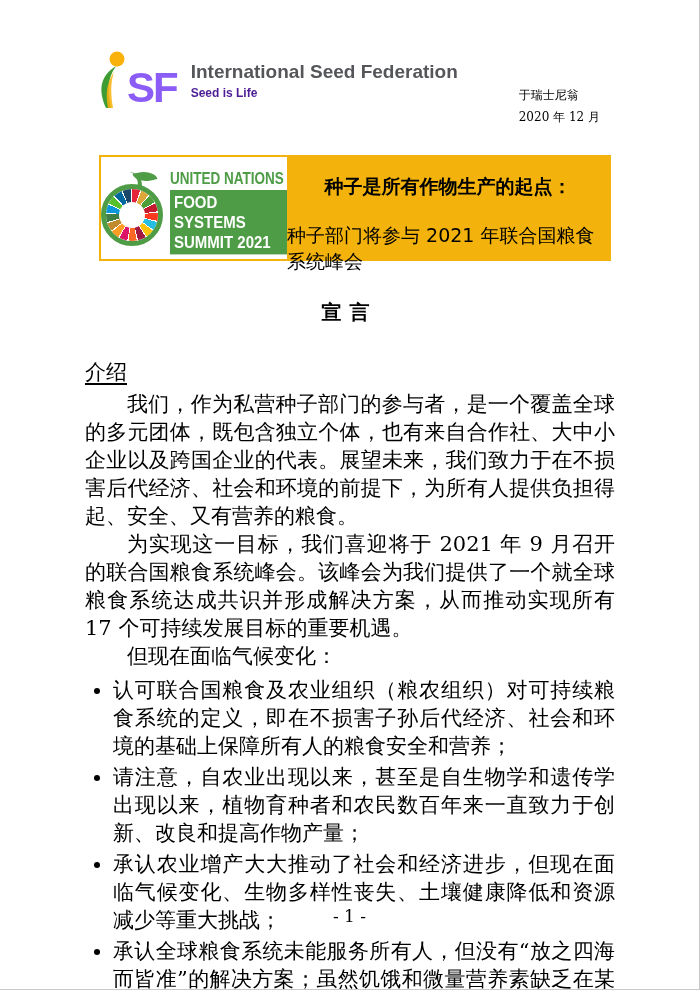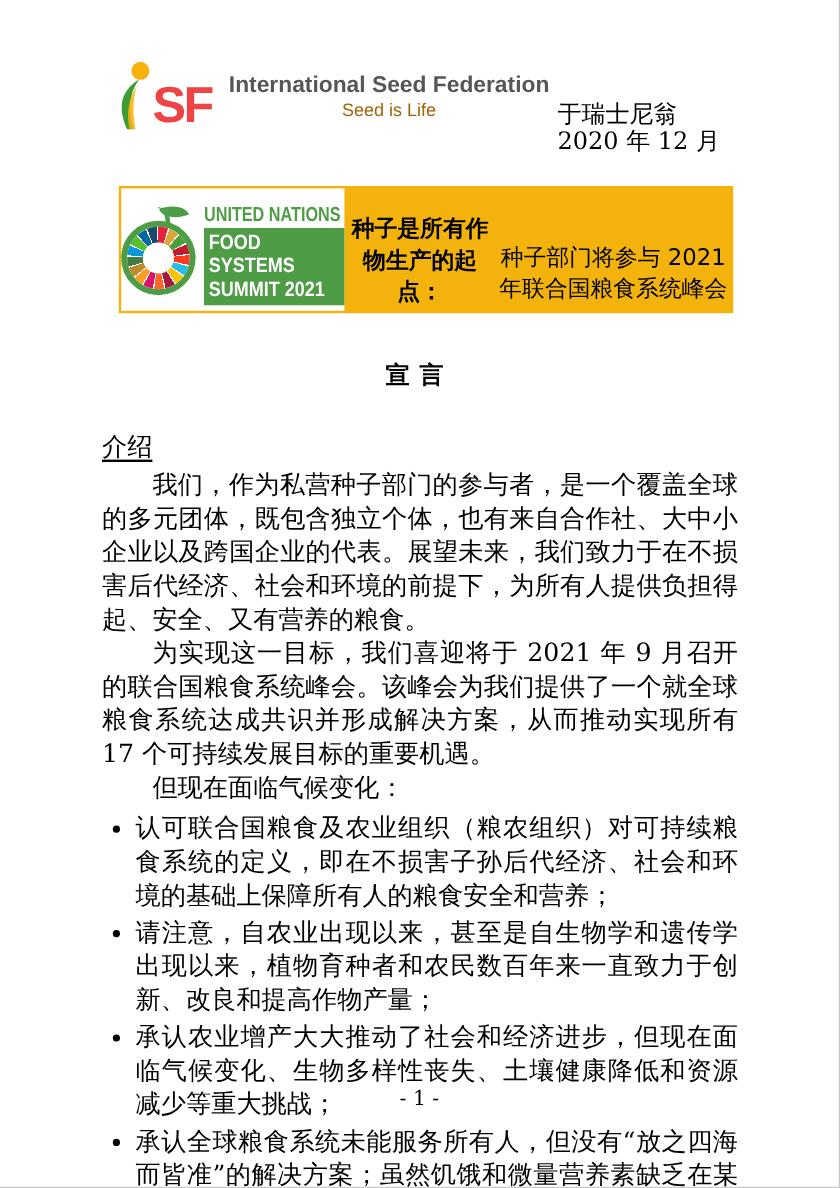--- a/index.html
+++ b/index.html
@@ -5,27 +5,27 @@
   html,body{margin:0;padding:0;background:#ffffff;}
   .page{
     position:relative;width:700px;height:990px;margin:0 auto;background:#fff;
     font-family:"DejaVu Serif","Liberation Serif",serif;color:#000;overflow:hidden;
     border-right:1px solid #c9c9c9;border-bottom:1px solid #c9c9c9;box-sizing:border-box;
   }
   
   .isf-logo{position:absolute;left:93px;top:50px;display:flex;align-items:center;gap:6px;}
   .isf-mark{display:flex;align-items:flex-end;}
   .isf-sf{font-family:"Liberation Sans","DejaVu Sans",sans-serif;font-weight:bold;
-    font-size:42px;line-height:40px;color:#ef4444;letter-spacing:-2px;}
-  .isf-text{display:flex;flex-direction:column;margin-left:8px;margin-top:6px;text-align:center;}
+    font-size:42px;line-height:40px;color:#8b5cf6;letter-spacing:-2px;}
+  .isf-text{display:flex;flex-direction:column;margin-left:8px;margin-top:6px;}
   .isf-org{font-family:"Liberation Sans","DejaVu Sans",sans-serif;font-weight:bold;
     font-size:19px;color:#55565A;line-height:22px;}
-  .isf-tagline{font-family:"Liberation Sans","DejaVu Sans",sans-serif;font-weight:normal;
-    font-size:15px;color:#a16207;line-height:20px;}
-  .date-block{position:absolute;right:99px;top:84px;font-size:20px;line-height:22px;text-align:left;}
+  .isf-tagline{font-family:"Liberation Sans","DejaVu Sans",sans-serif;font-weight:bold;
+    font-size:12px;color:#4c1d95;line-height:20px;}
+  .date-block{position:absolute;right:99px;top:84px;font-size:12px;line-height:22px;text-align:left;}
   
   .banner{position:absolute;left:99px;top:155px;width:512px;height:106px;
     background:#F3B30C;display:flex;box-sizing:border-box;padding:2px;}
   .unfss-box{width:186px;background:#ffffff;display:flex;align-items:center;
     justify-content:center;gap:7px;box-sizing:border-box;}
   .apple{position:relative;width:62px;height:76px;flex:none;}
   .apple-ring{position:absolute;left:0;top:14px;width:52px;height:52px;border:5px solid #4E9C45;
     border-radius:50%;box-sizing:content-box;}
   .sdg-wheel{position:absolute;left:0;top:0;width:52px;height:52px;border-radius:50%;}
   .wheel-hole{position:absolute;left:13px;top:13px;width:26px;height:26px;background:#fff;border-radius:50%;}
@@ -33,22 +33,22 @@
     border-right:4px solid #4E9C45;border-radius:0 100% 0 0;}
   .apple-leaf{position:absolute;left:33px;top:0px;width:22px;height:13px;background:#4E9C45;
     border-radius:0 100% 0 100%;transform:rotate(-20deg);}
   .unfss-text{display:flex;flex-direction:column;align-items:flex-start;}
   .unfss-line1{font-family:"Liberation Sans","DejaVu Sans",sans-serif;font-weight:bold;
     color:#4E9C45;font-size:13.5px;line-height:15px;letter-spacing:0px;transform:scale(1,1.25);
     transform-origin:left center;margin-bottom:4px;}
   .unfss-greenbox{background:#4E9C45;color:#ffffff;font-family:"Liberation Sans","DejaVu Sans",sans-serif;
     font-weight:bold;font-size:15px;line-height:17px;padding:2px 5px 3px 4px;transform:scale(1,1.15);
     transform-origin:left top;}
-  .banner-text{flex:1;display:flex;flex-direction:row;align-items:center;
-    font-family:"DejaVu Sans","Liberation Sans",sans-serif;padding-top:17px;text-align:center;}
+  .banner-text{flex:1;display:flex;flex-direction:column;align-items:center;
+    font-family:"DejaVu Sans","Liberation Sans",sans-serif;padding-top:17px;}
   .banner-line1{font-weight:bold;font-size:19px;color:#000;}
   .banner-line2{font-weight:normal;font-size:19px;color:#000;margin-top:23px;}
   
   .doc-title{position:absolute;left:0;top:299px;width:100%;text-align:center;
     font-size:20px;font-weight:bold;letter-spacing:8px;}
   .section-heading{position:absolute;left:85px;top:358px;font-size:21px;
     text-decoration:underline;text-underline-offset:4px;}
   .content{position:absolute;left:85px;top:390px;width:530px;font-size:21px;
     line-height:28px;text-align:justify;}
   .content p{margin:0;text-indent:2em;}

